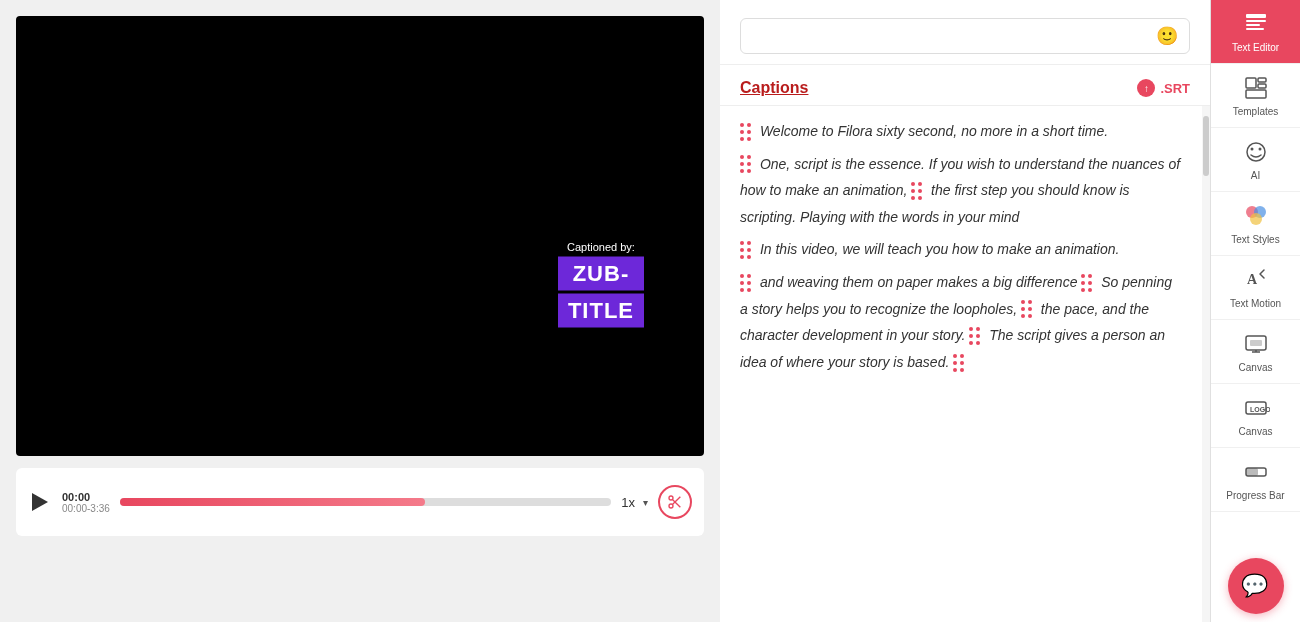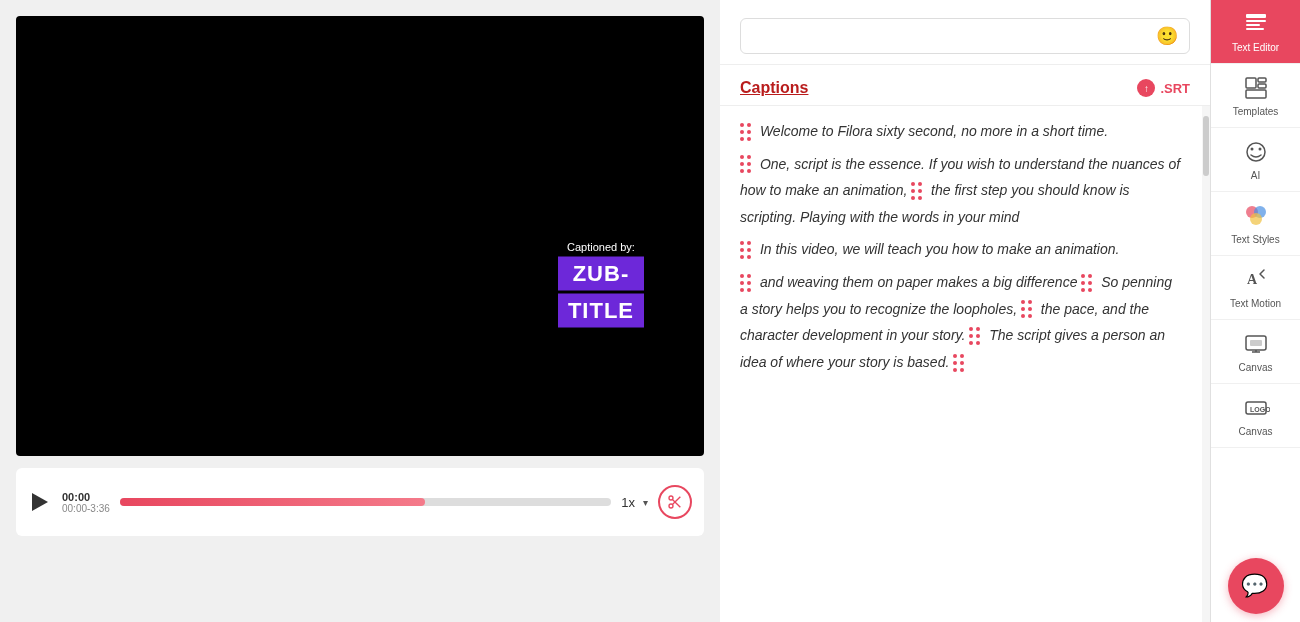--- a/index.html
+++ b/index.html
@@ -597,20 +597,27 @@
   </div>
 
   <div class="sidebar-item">
     <svg class="icon-svg" viewBox="0 0 28 28" fill="none">
       <rect x="4" y="8" width="20" height="12" rx="2" stroke="#555" stroke-width="1.5"></rect>
       <text x="8" y="18" font-size="7" font-weight="bold" fill="#555" font-family="sans-serif">LOGO</text>
     </svg>
     <span class="sidebar-item-label">Canvas</span>
   </div>
 
+  <div class="sidebar-item">
+    <svg class="icon-svg" viewBox="0 0 28 28" fill="none">
+      <rect x="4" y="10" width="20" height="8" rx="2" stroke="#555" stroke-width="1.5"></rect>
+      <rect x="4" y="10" width="12" height="8" rx="2" fill="#555" opacity="0.4"></rect>
+    </svg>
+    <span class="sidebar-item-label">Progress Bar</span>
+  </div>
 
 
   <div style="flex:1"></div>
 
   <div class="upgrade-btn">
     <span style="font-size:22px;">💬</span>
   </div>
 
 </div>
 

